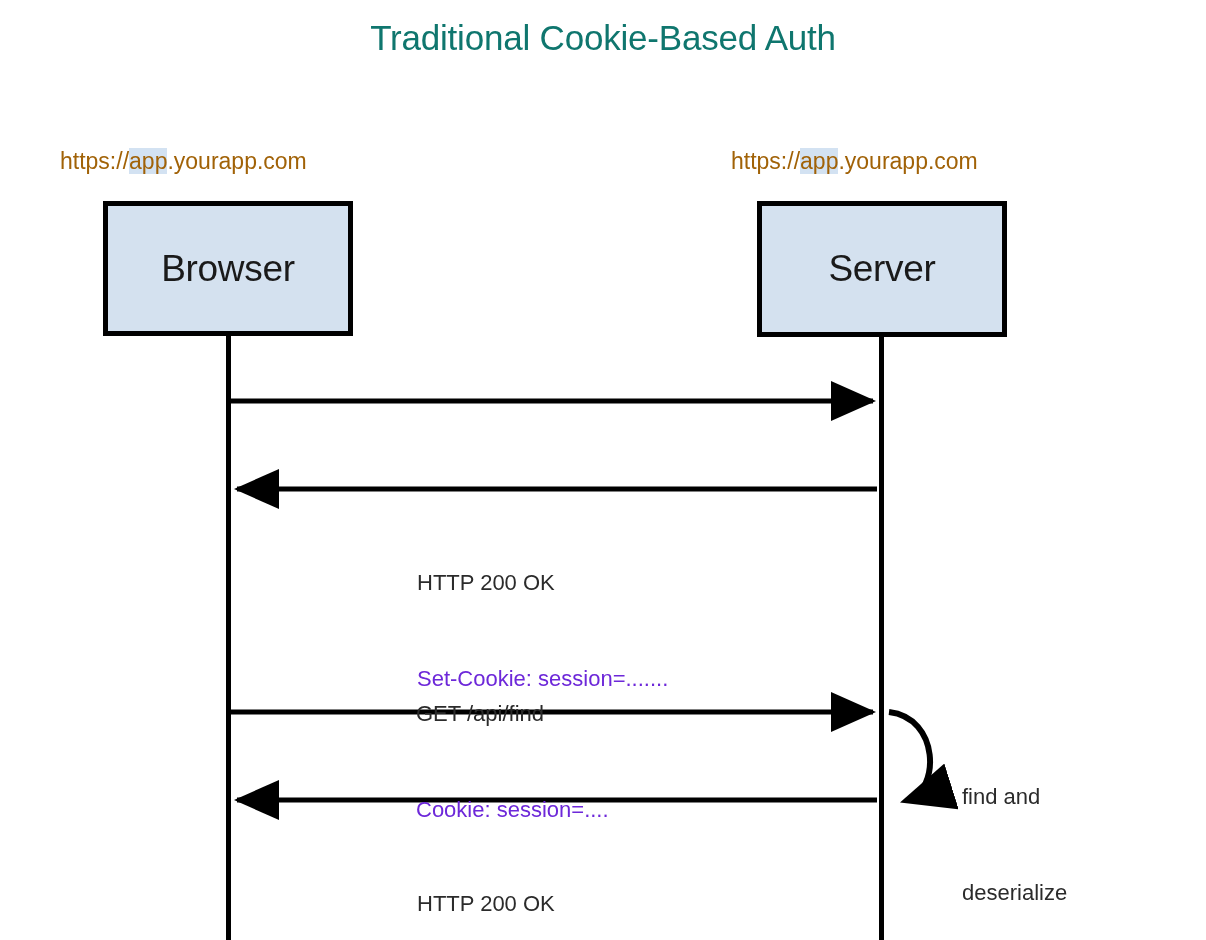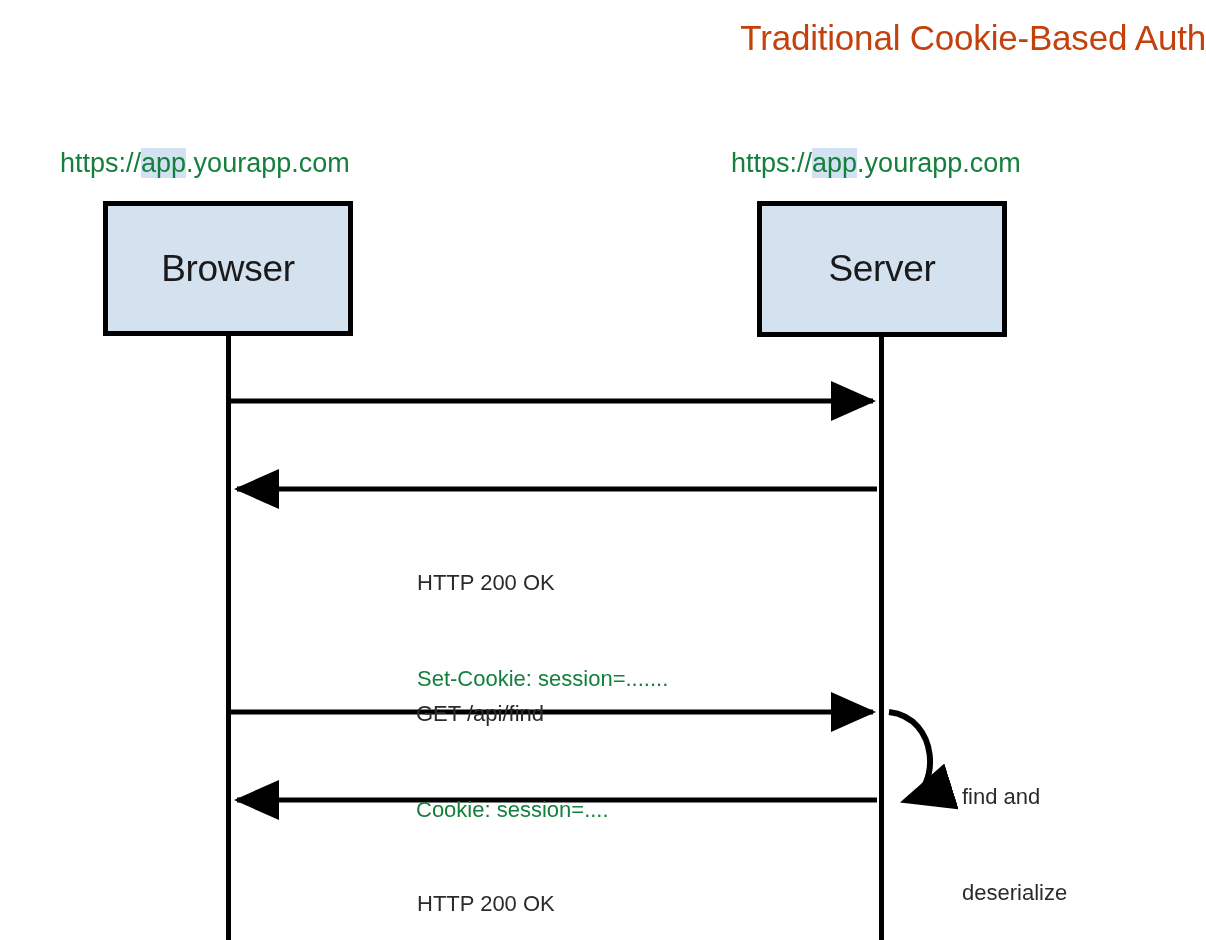--- a/index.html
+++ b/index.html
@@ -18,35 +18,35 @@
     background: #ffffff;
     overflow: hidden;
   }
 
   
   .diagram-title {
     position: absolute;
     left: 0;
     top: 18px;
     width: 1206px;
-    text-align: right;
+    text-align: center;
     font-size: 35px;
     font-weight: 400;
     letter-spacing: -0.2px;
-    color: #c2410c;
+    color: #0f766e;
     font-family: "Liberation Sans", sans-serif;
     white-space: nowrap;
   }
 
   
   .url-caption {
     position: absolute;
-    font-size: 27px;
+    font-size: 23px;
     font-family: "Liberation Sans", sans-serif;
-    color: #15803d;
+    color: #a16207;
     white-space: nowrap;
     line-height: 1.1;
   }
   .url-caption .hl {
     background: #d3e2f2;
   }
   #url-browser { left: 60px;  top: 149px; }
   #url-server  { left: 731px; top: 149px; }
 
   
@@ -94,21 +94,21 @@
   
   .msg-label {
     position: absolute;
     font-family: "Liberation Sans", sans-serif;
     font-size: 22px;
     line-height: 32px;
     color: #2b2b2b;
     white-space: pre;
   }
   .msg-label .sub {
-    color: #15803d;
+    color: #6d28d9;
   }
   #label-1 { left: 416px; top: 320px; }
   #label-2 { left: 417px; top: 503px; }
   #label-3 { left: 416px; top: 634px; }
   #label-4 { left: 417px; top: 824px; }
 
   .selfloop-label {
     position: absolute;
     left: 962px;
     top: 717px;

